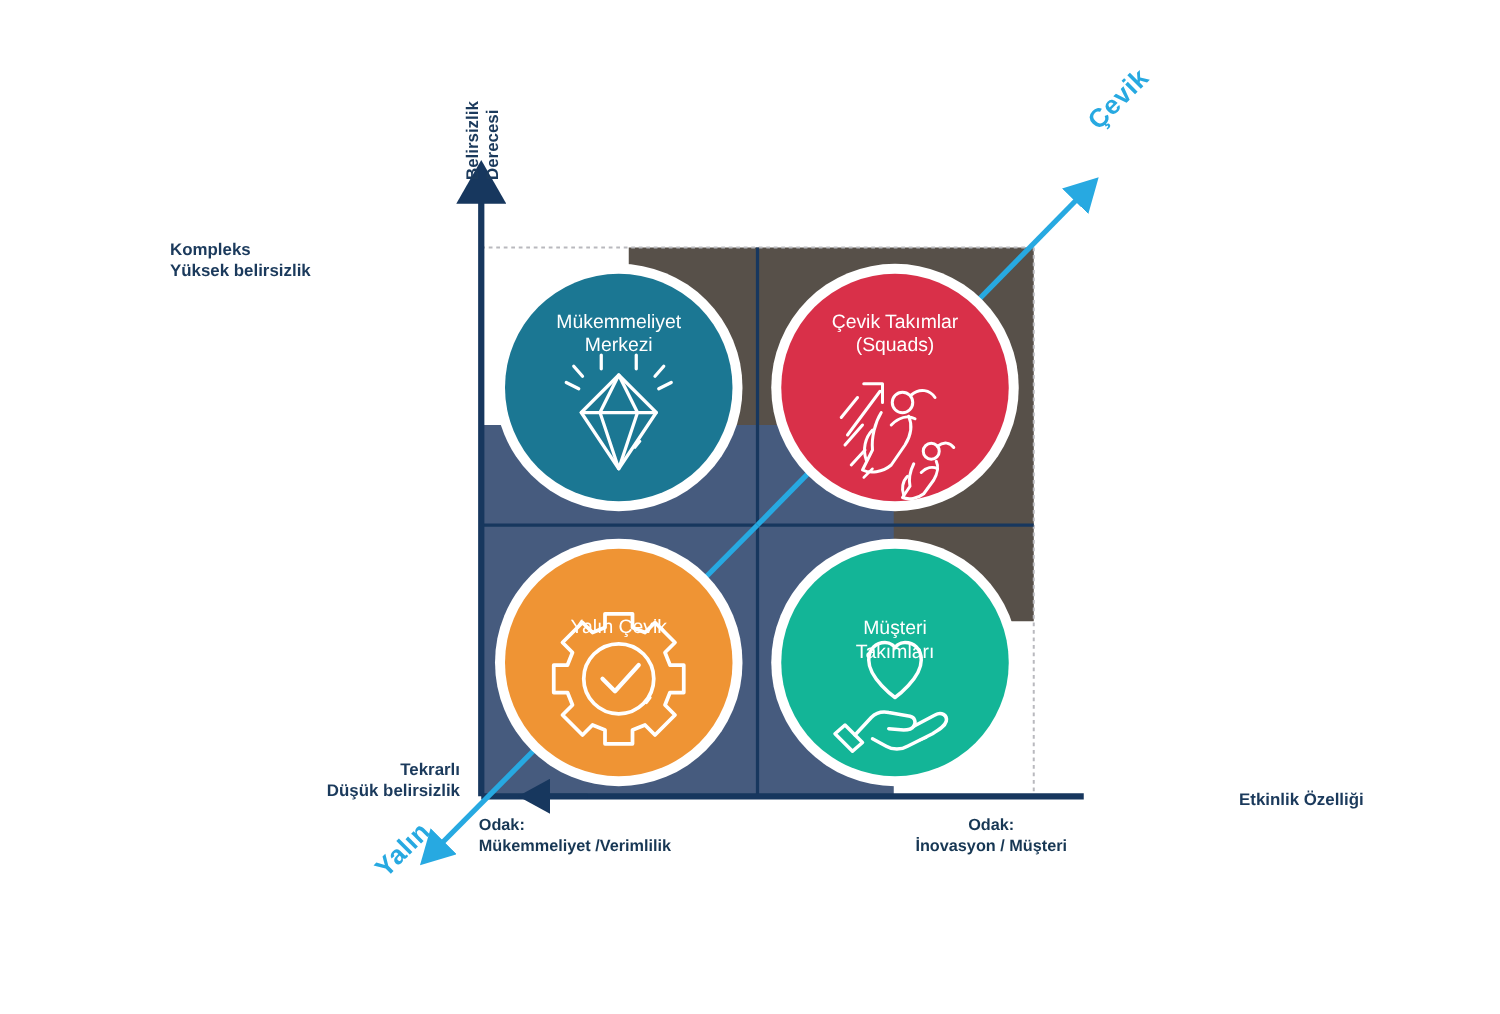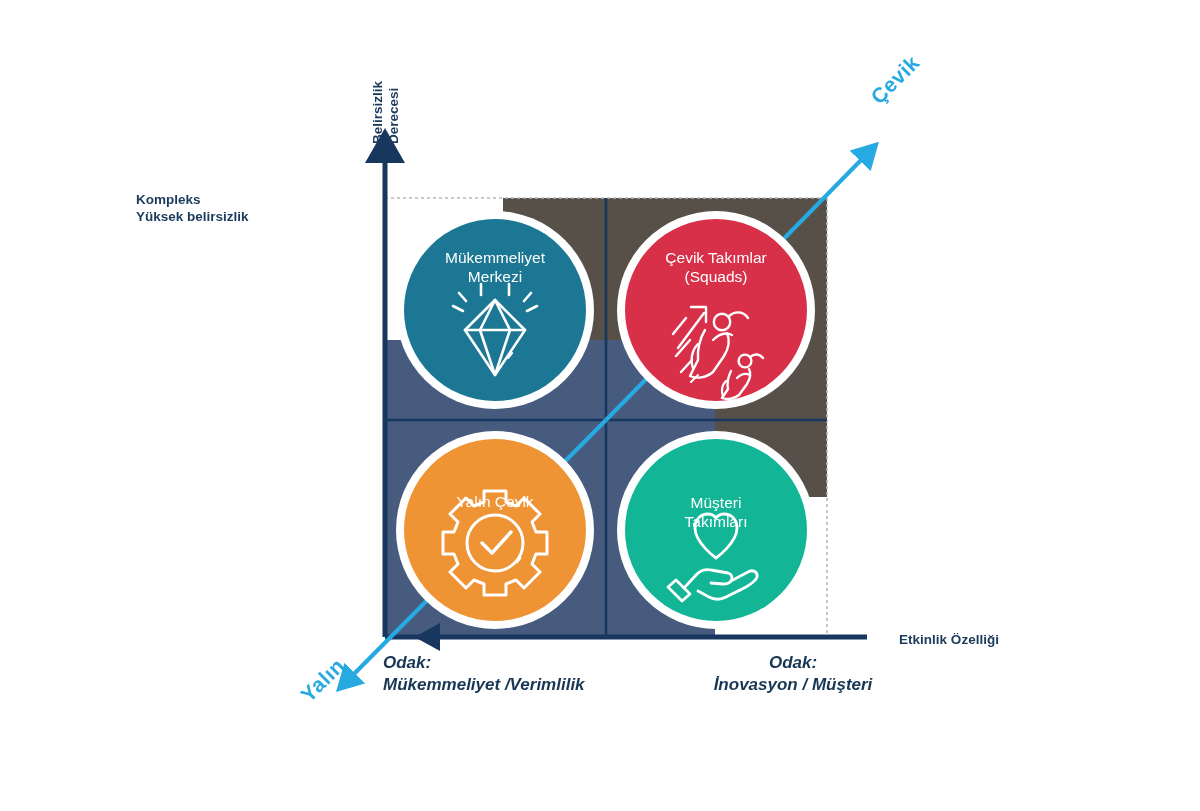--- a/index.html
+++ b/index.html
@@ -29,24 +29,23 @@
     color: #1b3a5c;
     font-weight: bold;
     font-size: 13.5px;
     line-height: 1.25;
     white-space: pre-line;
   }
   .focus-label {
     position: absolute;
     color: #173754;
     font-weight: bold;
-    font-size: 17px;
+    font-size: 13px;
     line-height: 1.3;
     white-space: pre-line;
-    font-style: italic;
   }
   .vlabel {
     position: absolute;
     color: #1b3a5c;
     font-weight: bold;
     font-size: 13.5px;
     line-height: 1.2;
     writing-mode: vertical-rl;
     transform: rotate(180deg);
     text-align: left;
@@ -185,22 +184,24 @@
     </g>
 
   </svg>
 
   <div class="vlabel" style="left:370px; top:72px; height:72px;">Belirsizlik
 Derecesi</div>
 
   <div class="axis-label" style="left:136px; top:192px; width:248px; text-align:left;">Kompleks
 Yüksek belirsizlik</div>
 
-
-  <div class="axis-label" style="left:834px; top:632px; width:230px; text-align:center;">Etkinlik Özelliği</div>
+  <div class="axis-label" style="left:120px; top:608px; width:248px; text-align:right;">Tekrarlı
+Düşük belirsizlik</div>
+
+  <div class="axis-label" style="left:861px; top:632px; width:230px; text-align:right;">Etkinlik Özelliği</div>
 
   <div class="focus-label" style="left:383px; top:652px; width:260px; text-align:left;">Odak:
 Mükemmeliyet /Verimlilik</div>
 
   <div class="focus-label" style="left:688px; top:652px; width:210px; text-align:center;">Odak:
 İnovasyon / Müşteri</div>
 
   <div class="diag-label" style="left:866px; top:92px; transform:rotate(-45deg); transform-origin:left top;">Çevik</div>
 
   <div class="diag-label" style="left:296px; top:690px; transform:rotate(-45deg); transform-origin:left top;">Yalın</div>

